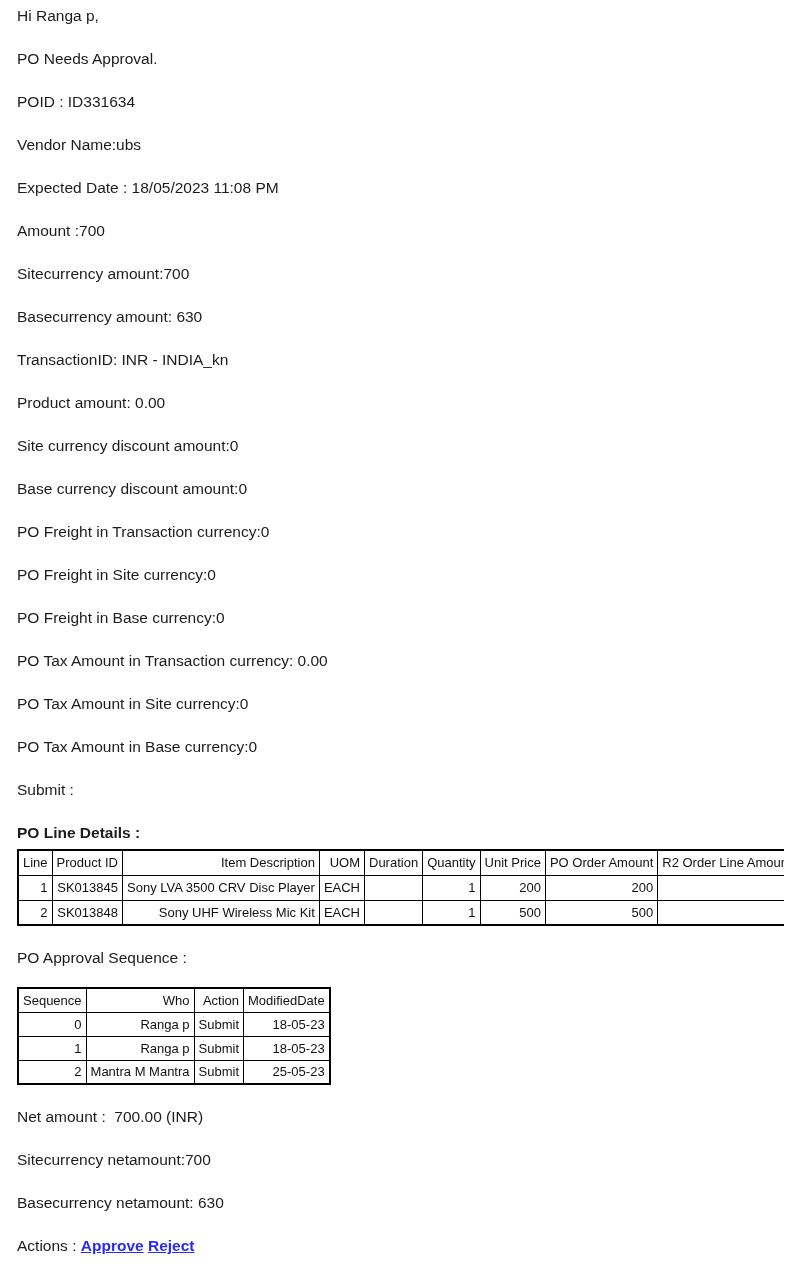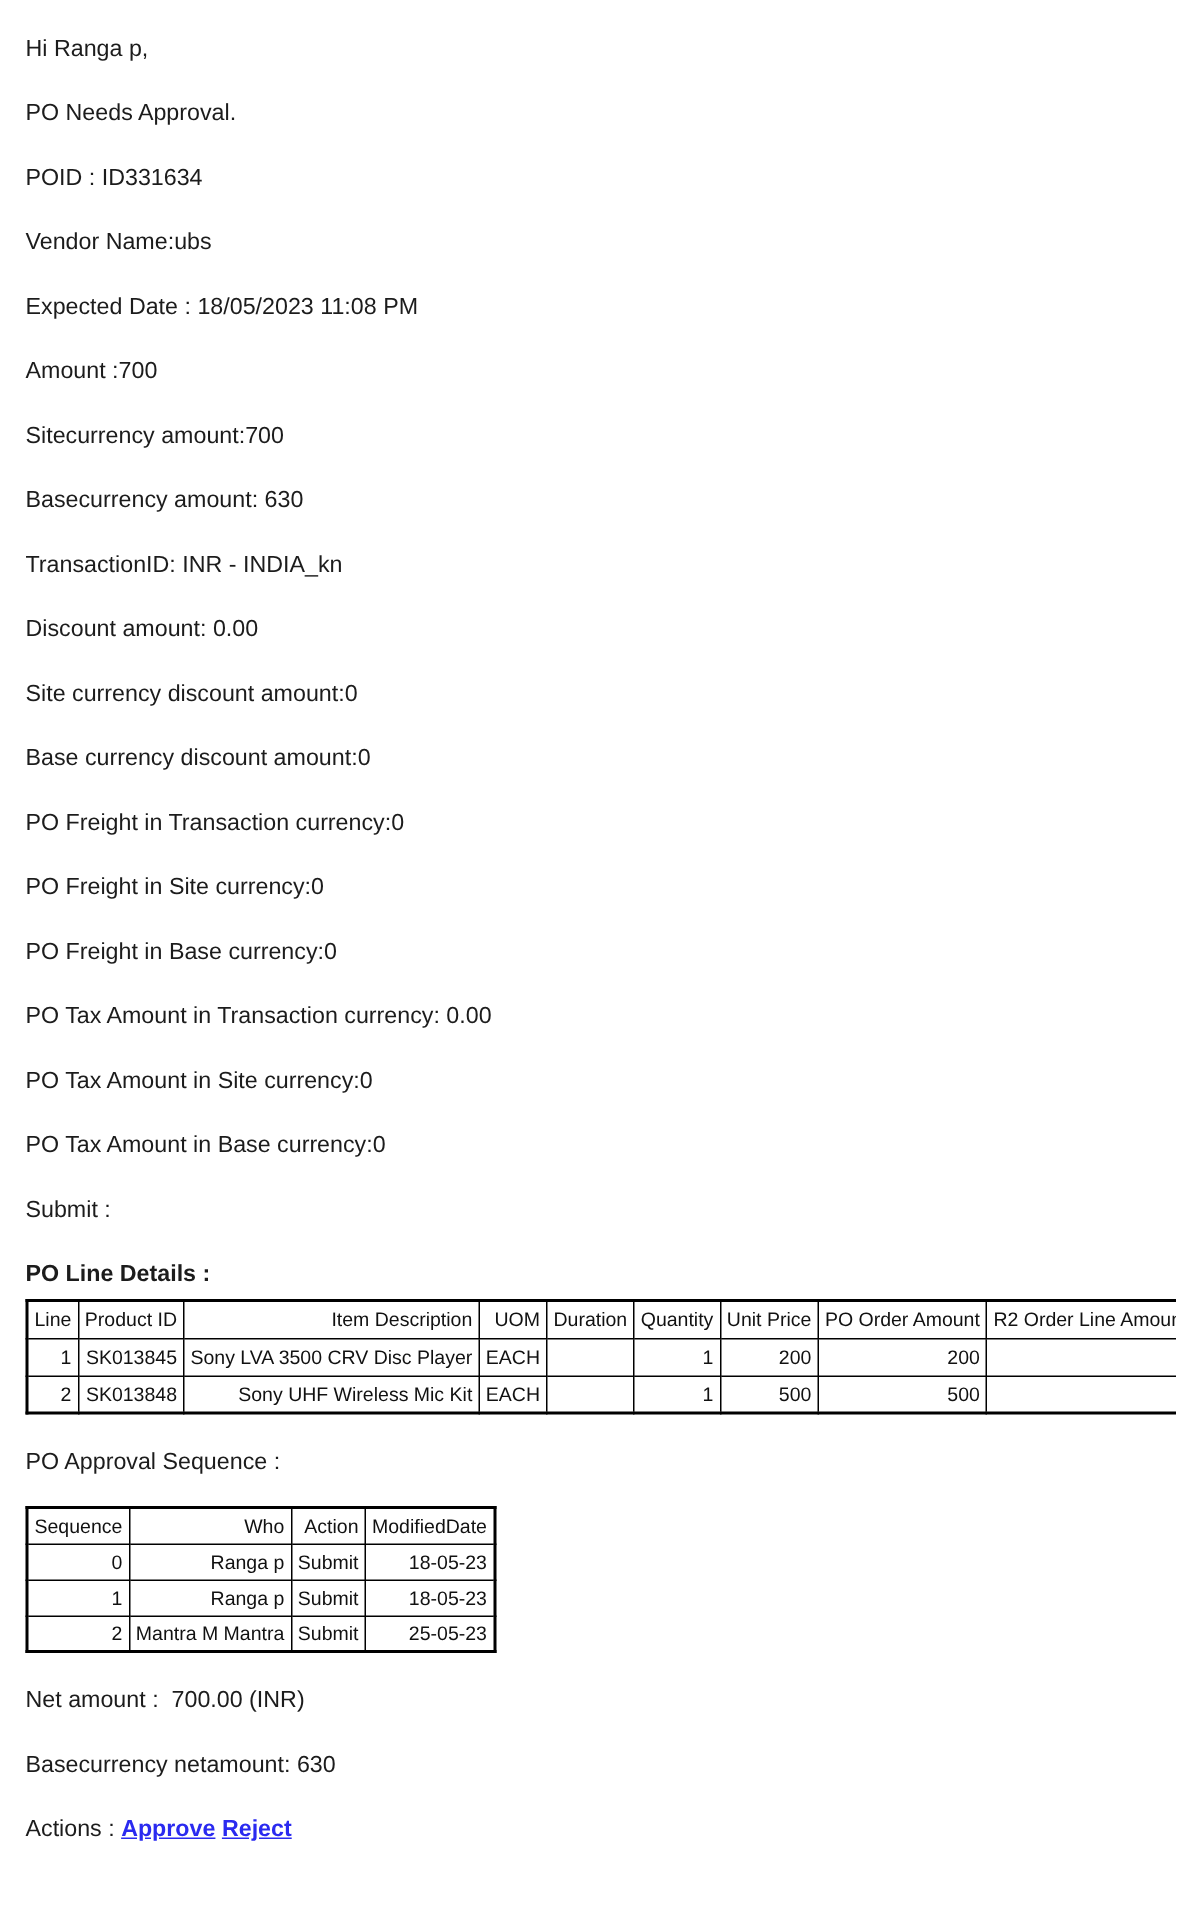--- a/index.html
+++ b/index.html
@@ -4,21 +4,21 @@
 <style>
   html, body {
     margin: 0;
     padding: 0;
     background: #ffffff;
   }
   .page {
     width: 784px;
     height: 1280px;
     box-sizing: border-box;
-    padding: 22px 10px 0 17px;
+    padding: 5px 10px 0 17px;
     background: #ffffff;
     color: #1c1c1c;
     font-family: "Liberation Sans", sans-serif;
     font-size: 15.5px;
     line-height: 21px;
     overflow: hidden;
   }
   .line {
     margin: 0 0 22px 0;
     white-space: pre-wrap;
@@ -64,21 +64,21 @@
 
   <p class="line">Hi Ranga p,</p>
   <p class="line">PO Needs Approval.</p>
   <p class="line">POID : ID331634</p>
   <p class="line">Vendor Name:ubs</p>
   <p class="line">Expected Date : 18/05/2023 11:08 PM</p>
   <p class="line">Amount :700</p>
   <p class="line">Sitecurrency amount:700</p>
   <p class="line">Basecurrency amount: 630</p>
   <p class="line">TransactionID: INR - INDIA_kn</p>
-  <p class="line">Discount amount: 0.00</p>
+  <p class="line">Product amount: 0.00</p>
   <p class="line">Site currency discount amount:0</p>
   <p class="line">Base currency discount amount:0</p>
   <p class="line">PO Freight in Transaction currency:0</p>
   <p class="line">PO Freight in Site currency:0</p>
   <p class="line">PO Freight in Base currency:0</p>
   <p class="line">PO Tax Amount in Transaction currency: 0.00</p>
   <p class="line">PO Tax Amount in Site currency:0</p>
   <p class="line">PO Tax Amount in Base currency:0</p>
   <p class="line">Submit :</p>
   <p class="line tight">PO Line Details :</p>
@@ -171,17 +171,18 @@
       <tr>
         <td>2</td>
         <td>Mantra M Mantra</td>
         <td>Submit</td>
         <td>25-05-23</td>
       </tr>
     </tbody>
   </table>
 
   <p class="line">Net amount :  700.00 (INR)</p>
+  <p class="line">Sitecurrency netamount:700</p>
   <p class="line">Basecurrency netamount: 630</p>
 
   <p class="actions-row"><span>Actions : </span><a href="#" class="action-link">Approve</a><span> </span><a href="#" class="action-link">Reject</a></p>
 
 </div>
 
 </body></html>

